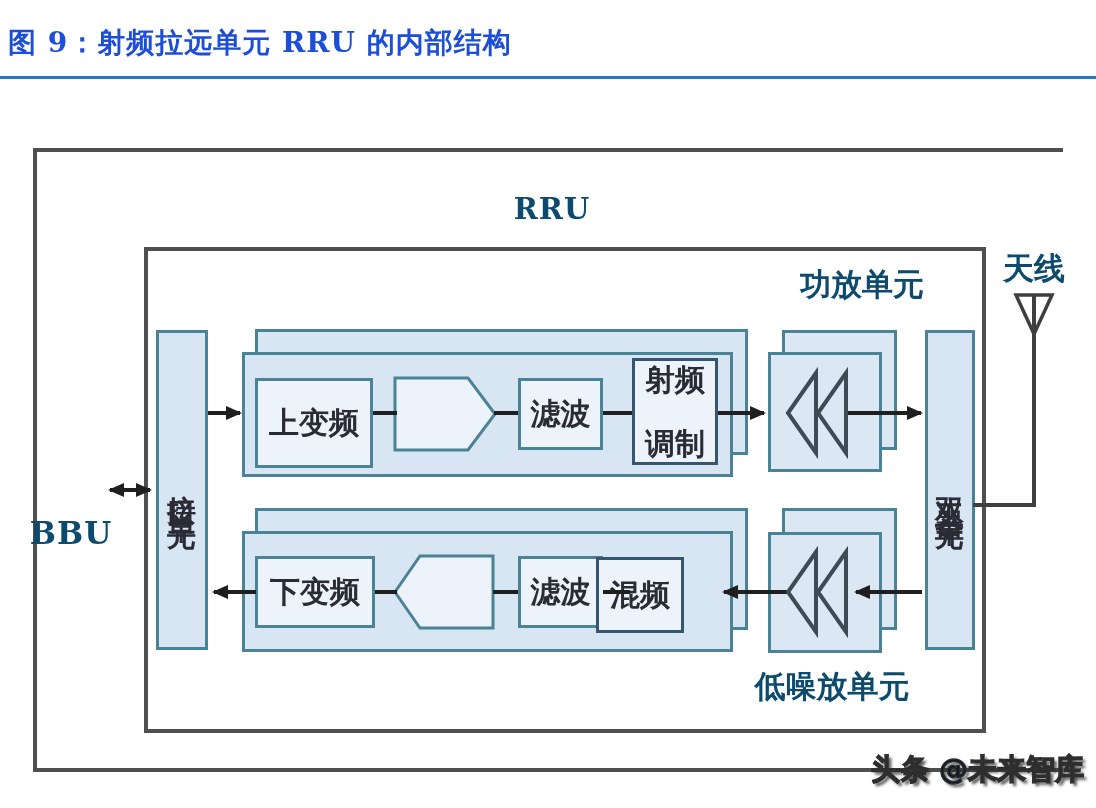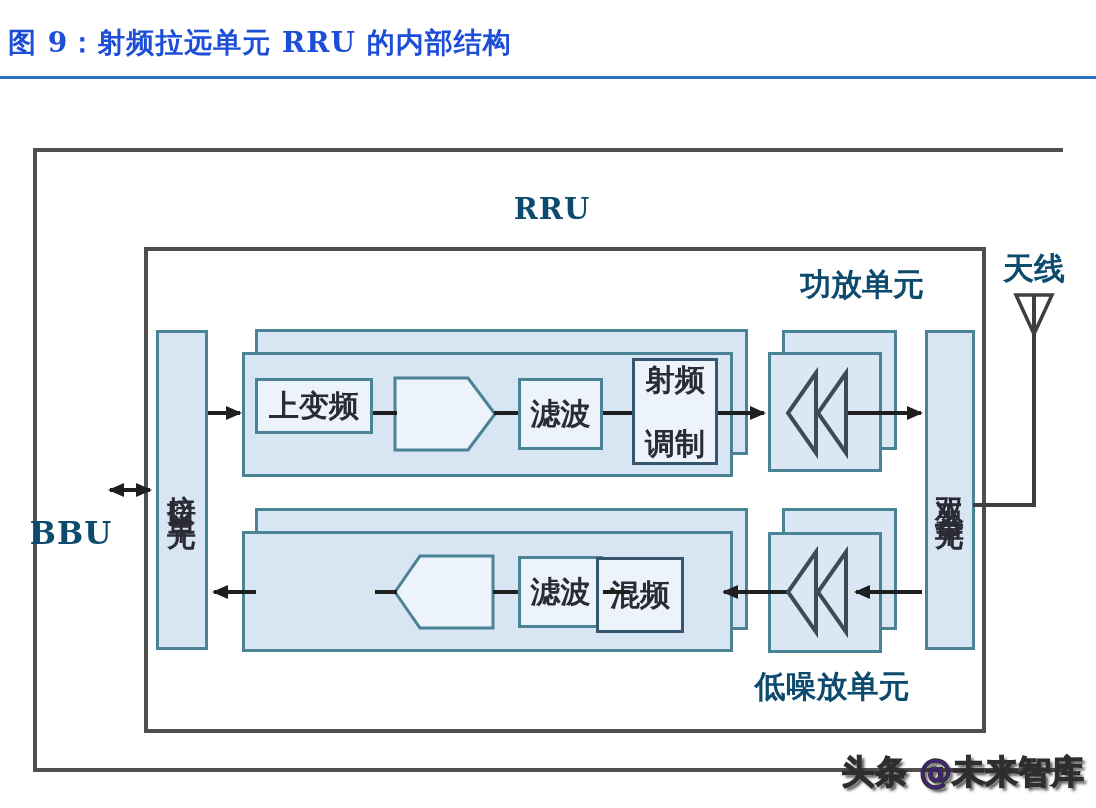--- a/index.html
+++ b/index.html
@@ -24,23 +24,23 @@
          writing-mode:vertical-rl;text-orientation:upright;
          font-size:29px;font-weight:600;color:#2b2b36;letter-spacing:9px;}
   .lbl{position:absolute;transform:translateX(-50%);white-space:nowrap;
        font-size:31px;font-weight:600;color:#0c4a6e;}
   .lbl.latin{letter-spacing:1px;}
   .freetext{position:absolute;display:flex;align-items:center;justify-content:center;
             font-size:30px;font-weight:600;color:#2b2b36;}
   .two-line{flex-direction:column;line-height:39px;}
   .wires{position:absolute;left:0;top:0;width:1096px;height:808px;pointer-events:none;}
   
-  .watermark{position:absolute;right:12px;top:750px;font-size:33px;font-weight:700;
+  .watermark{position:absolute;right:12px;top:750px;font-size:29px;font-weight:700;
              font-family:"DejaVu Sans","Liberation Sans",sans-serif;
-             color:#4c1d95;-webkit-text-stroke:1.3px #2e2e2e;
+             color:#0f172a;-webkit-text-stroke:1.3px #2e2e2e;
              text-shadow:3px 3px 3px rgba(40,40,40,.85);z-index:5;}
 </style>
 </head>
 <body>
 
 <div class="page">
 
   <div class="figure-title">图 9：射频拉远单元 RRU 的内部结构</div>
   <div class="title-rule"></div>
 
@@ -61,28 +61,29 @@
 
   <div class="blk" style="left:782px;top:330px;width:115px;height:120px;background:#dbe8f4;"></div>
   <div class="blk" style="left:768px;top:352px;width:114px;height:120px;background:#dbe8f4;"></div>
 
   <div class="blk" style="left:782px;top:508px;width:115px;height:122px;background:#dbe8f4;"></div>
   <div class="blk" style="left:768px;top:532px;width:114px;height:121px;background:#dbe8f4;"></div>
 
   <div class="blk vtext" style="left:156px;top:330px;width:52px;height:320px;">接口单元</div>
   <div class="blk vtext" style="left:925px;top:330px;width:50px;height:320px;letter-spacing:6px;">双工器单元</div>
 
-  <div class="cell" style="left:255px;top:378px;width:118px;height:56px;">上变频</div>
+  <div class="cell" style="left:255px;top:378px;width:118px;height:90px;">上变频</div>
   <div class="freetext" style="left:398px;top:378px;width:72px;height:72px;font-size:31px;letter-spacing:1px;">DAC</div>
   <div class="cell" style="left:518px;top:378px;width:85px;height:72px;">滤波</div>
   <div class="cell dark two-line" style="left:632px;top:358px;width:86px;height:107px;gap:25px;">
     <span>射频</span>
     <span>调制</span>
   </div>
 
+  <div class="cell" style="left:255px;top:556px;width:120px;height:72px;">下变频</div>
   <div class="freetext" style="left:418px;top:556px;width:75px;height:72px;font-size:31px;letter-spacing:1px;">ADC</div>
   <div class="cell" style="left:518px;top:556px;width:85px;height:72px;">滤波</div>
   <div class="cell dark" style="left:596px;top:557px;width:88px;height:76px;">混频</div>
 
   <svg class="wires" viewBox="0 0 1096 808">
     <defs>
       <marker id="ah" markerUnits="userSpaceOnUse" markerWidth="17" markerHeight="15" refX="14" refY="7" orient="auto-start-reverse">
         <path d="M0,0 L16,7 L0,14 Z" fill="#1f1f1f"></path>
       </marker>
     </defs>

